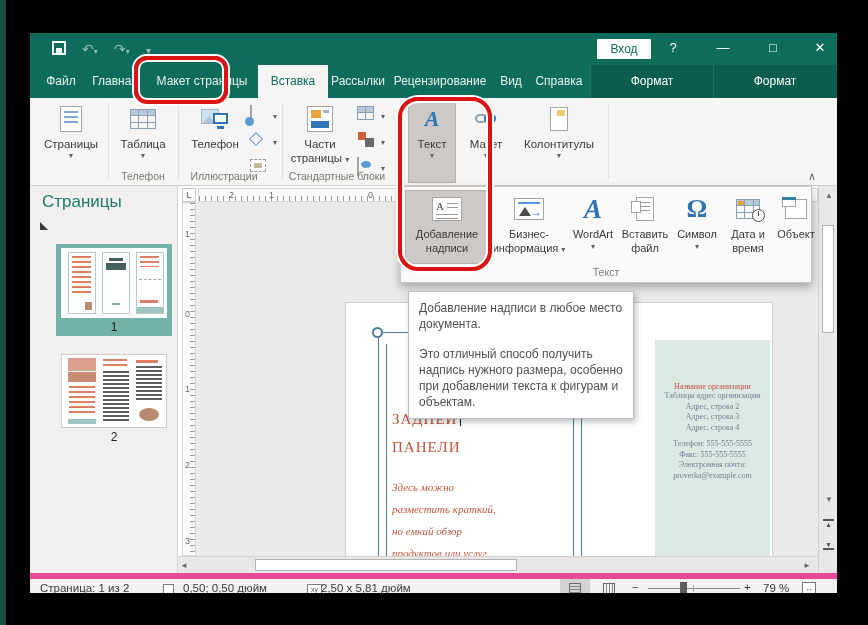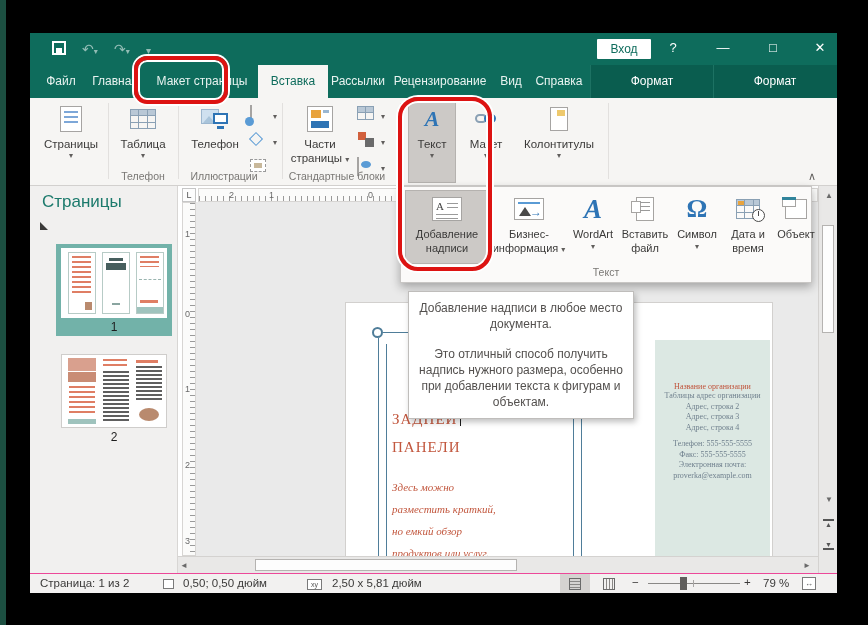--- a/index.html
+++ b/index.html
@@ -54,21 +54,21 @@
   .flyitem { position:absolute; top:3px; height:74px; text-align:center; }
   .flyitem .ic { height:38px; display:flex; align-items:center; justify-content:center; }
   .flabel { font-size:11px; color:#3b3a39; line-height:13.5px; }
   #flyout-group-label { position:absolute; left:0; top:79px; width:100%; text-align:center;
     font-size:10.5px; color:#797774; }
 
   
   #tooltip { left:378px; top:258px; width:226px; background:#fff; border:1px solid #bfbdbb;
     box-shadow:2px 3px 6px rgba(0,0,0,.25); z-index:11; padding:8px 10px; }
   #tooltip h4 { font-size:12px; color:#323130; margin-bottom:7px; }
-  #tooltip p { font-size:12px; color:#53504e; line-height:16px;text-align:center; }
+  #tooltip p { font-size:12px; color:#53504e; line-height:16px; }
   #tooltip p + p { margin-top:14px; }
 
   
   .anno { position:absolute; border:4px solid #dd1312; border-radius:16px; z-index:12;
     box-shadow:0 0 0 2px #fff, inset 0 0 0 2px #fff; }
 
   
   #pages-panel { left:0; top:153px; width:148px; height:387px; background:#f1f0ef; border-right:1px solid #d8d6d4; }
   #pages-title { left:12px; top:6px; font-size:17px; color:#1c7a6c; }
   #pages-collapse { left:10px; top:36px; width:0; height:0; border-left:8px solid #3b3a39; border-top:8px solid rgba(0,0,0,0); }
@@ -104,21 +104,21 @@
   #address-box .gap { height:6px; }
 
   
   #hscroll { left:148px; top:523px; width:640px; height:17px; background:#e9e8e7; border-top:1px solid #d4d2d0; }
   #vscroll { left:788px; top:153px; width:19px; height:387px; background:#e9e8e7; border-left:1px solid #d4d2d0; }
   .sbtn { position:absolute; font-size:8px; color:#6a6a6a; text-align:center; }
   .sthumb { position:absolute; background:#fdfdfd; border:1px solid #b5b3b1; }
   .pgbtn { position:absolute; left:4px; width:11px; font-size:7px; color:#555; text-align:center; }
 
   
-  #statusbar { left:0; top:540px; width:807px; height:20px; background:#f2f1f0; border-top:1px solid #ec4899;
+  #statusbar { left:0; top:540px; width:807px; height:20px; background:#f2f1f0; border-top:6px solid #ec4899;
     font-size:11.5px; color:#3b3a39; }
   .sb { position:absolute; top:3px; }
   .sbicon { position:absolute; border:1px solid #7a7a7a; background:#fff; }
   .viewbtn { position:absolute; top:0; width:30px; height:19px; display:flex; align-items:center; justify-content:center; }
   .viewbtn.sel { background:#d5d3d1; }
   .vic { width:12px; height:12px; border:1px solid #6a6a6a; background:repeating-linear-gradient(180deg,rgba(0,0,0,0) 0 2px,#8a8886 2px 3px); }
   #zoom-track { left:618px; top:9px; width:92px; height:1px; background:#8a8886; }
   #zoom-tick { left:663px; top:6px; width:1px; height:7px; background:#a8a6a4; }
   #zoom-thumb { left:650px; top:3px; width:7px; height:13px; background:#605e5c; }
   #fit-icon { left:772px; top:3px; width:14px; height:13px; border:1px solid #7a7a7a; background:#fff;
@@ -371,21 +371,21 @@
     <span class="sbtn" style="left:6px;top:309px">▼</span>
     <span class="pgbtn" style="top:333px;border-top:2px solid #555">▲</span>
     <span class="pgbtn" style="top:355px;border-bottom:2px solid #555">▼</span>
   </div>
 
   <div class="abs" id="statusbar">
     <span class="sb" style="left:10px">Страница: 1 из 2</span>
     <span class="sbicon" style="left:133px;top:5px;width:11px;height:10px"></span>
     <span class="sb" style="left:153px">0,50; 0,50 дюйм</span>
     <span class="sbicon" style="left:277px;top:5px;width:15px;height:11px;font-size:7px;color:#555;text-align:center;line-height:10px">xy</span>
-    <span class="sb" style="left:302px">2,50 x 5,81 дюйм</span>
+    <span class="sb" style="left:291px">2,50 x 5,81 дюйм</span>
 
     <span class="viewbtn sel" style="left:530px">
         <span class="vic"></span>
       </span>
     <span class="viewbtn" style="left:564px">
         <span class="vic" style="background:repeating-linear-gradient(90deg,rgba(0,0,0,0) 0 2px,#8a8886 2px 3px)"></span>
       </span>
     <span class="sb" style="left:602px;top:2px">−</span>
     <span class="abs" id="zoom-track"></span>
     <span class="abs" id="zoom-tick"></span>

